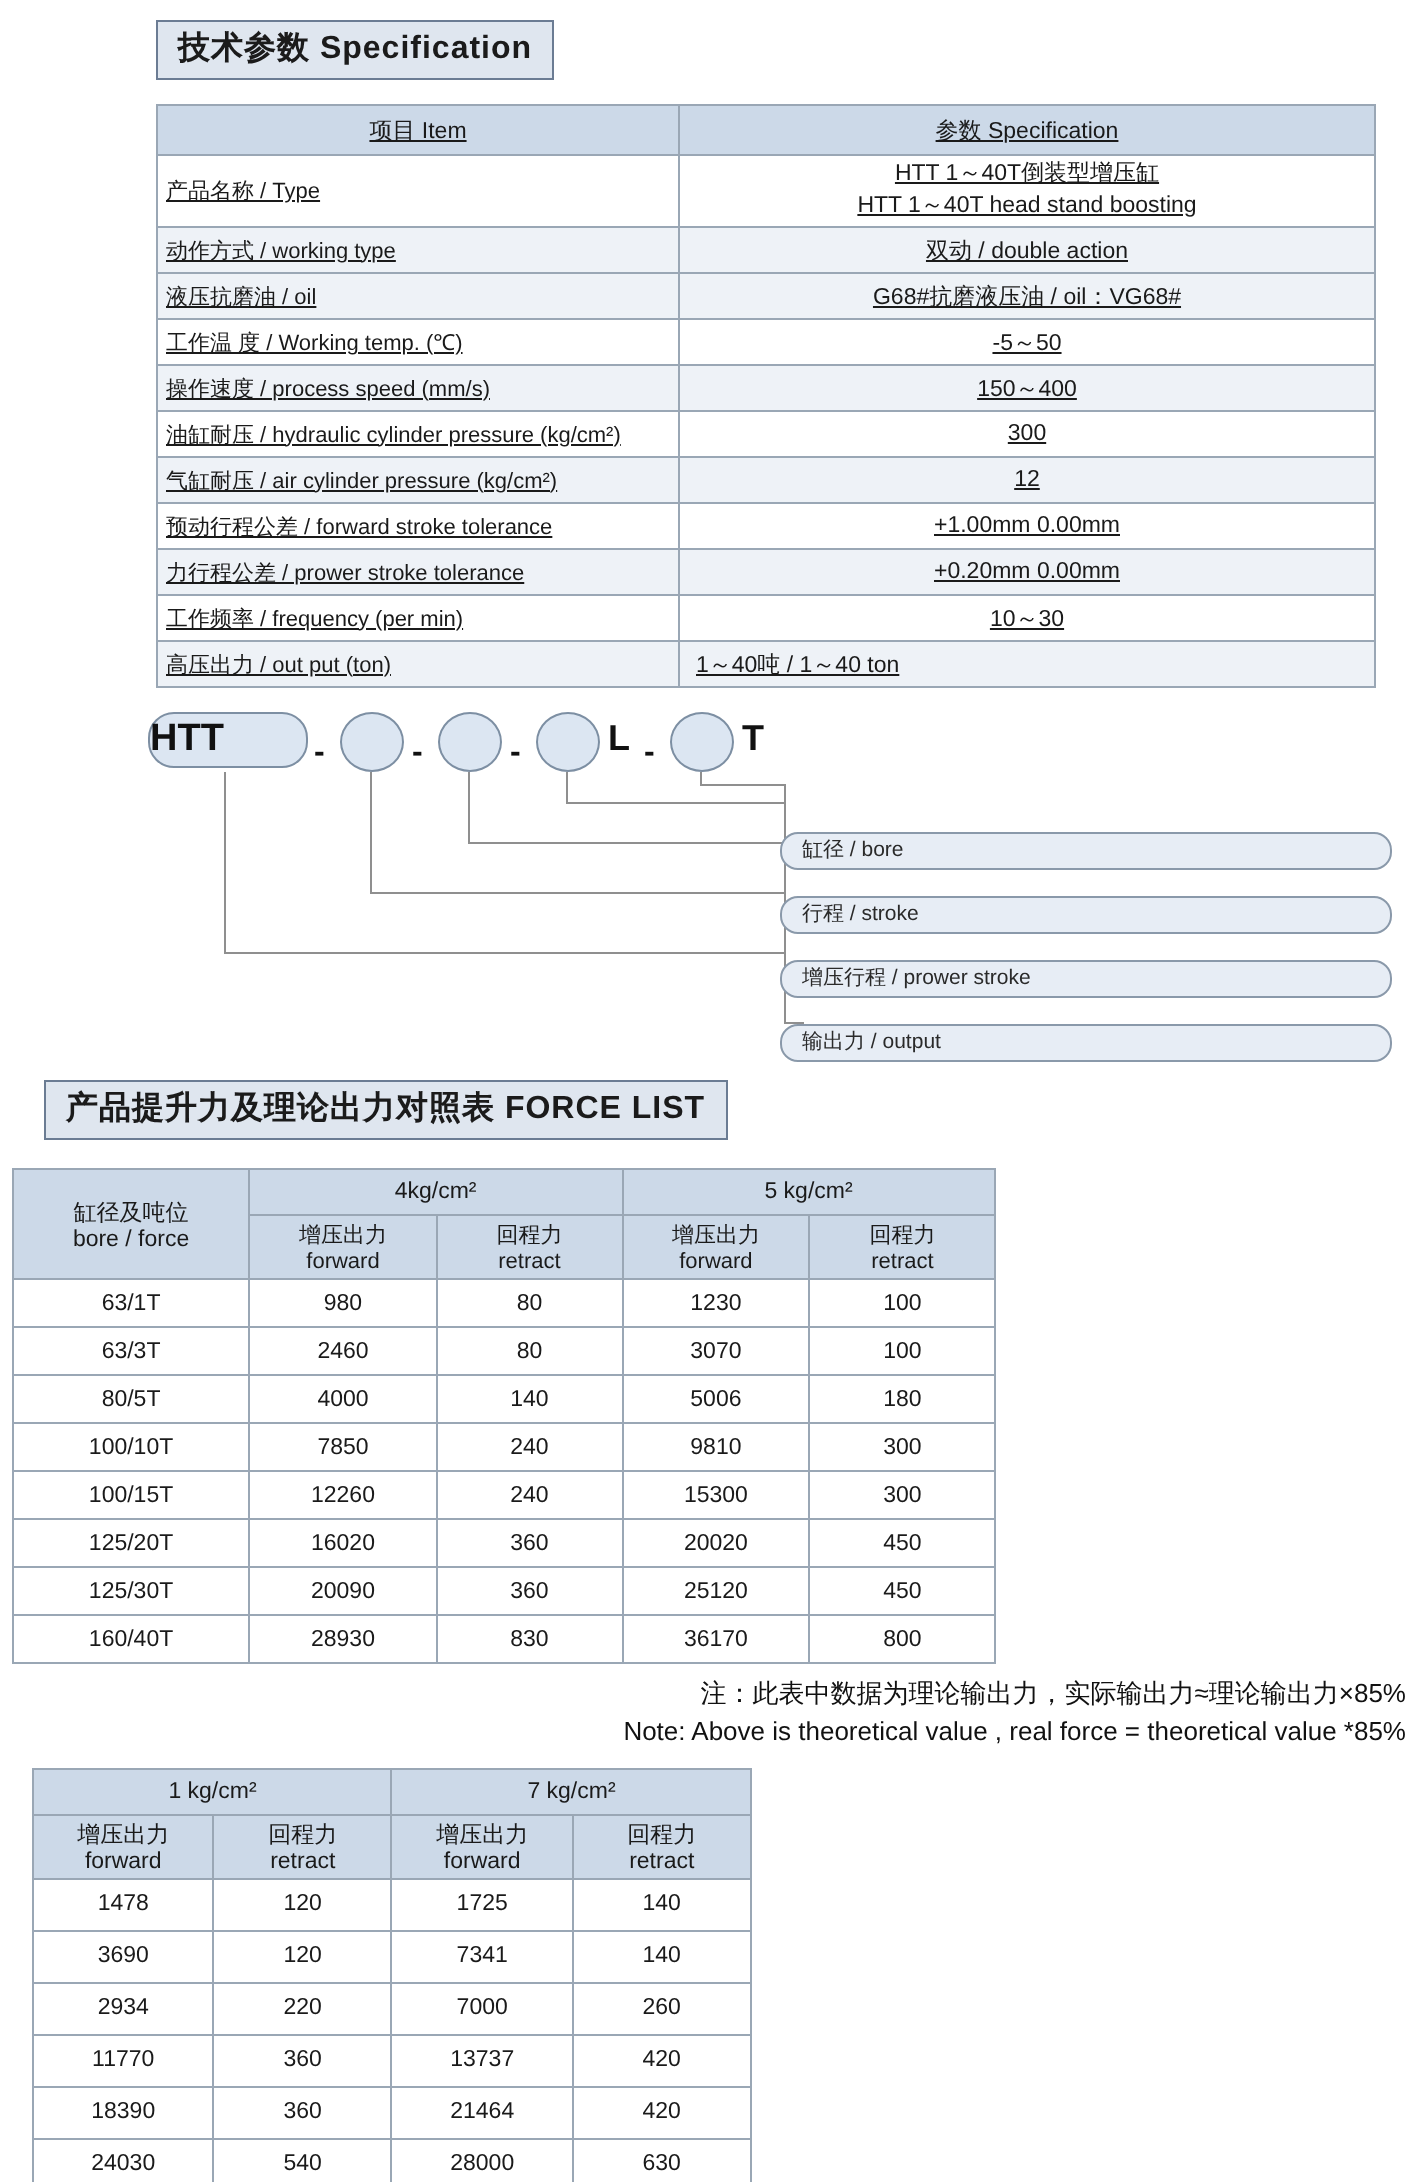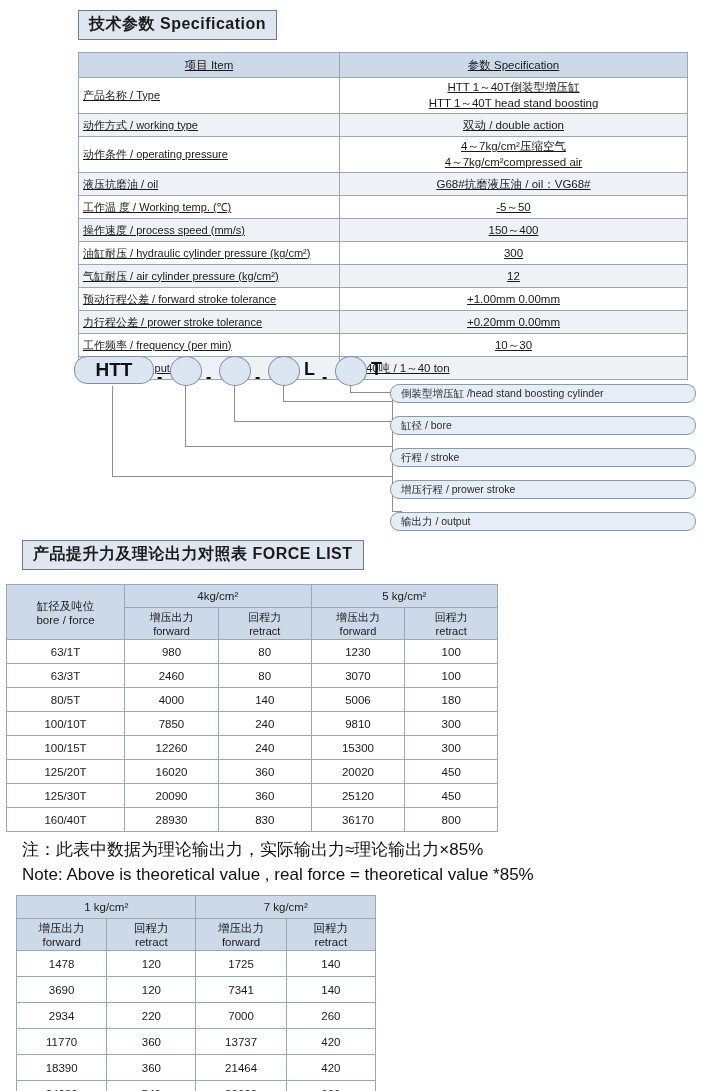--- a/index.html
+++ b/index.html
@@ -82,21 +82,20 @@
     height: 175px;
     width: 660px;
   }
   .pill {
     position: absolute;
     border: 1px solid #7d8fa3;
     background: #dce6f2;
     border-radius: 12px;
     height: 26px;
     line-height: 26px;
-    text-align: center;
     font-size: 16px;
     font-weight: bold;
     color: #111;
   }
   .pill.htt {
     left: 14px; top: 0; width: 78px;
     border-radius: 13px;
     font-size: 19px;
   }
   .circ {
@@ -156,23 +155,24 @@
     font-size: 11.5px;
     background: #fff;
   }
   .force-table td.first { background: #fff; }
   .force-table .sub { font-size: 11px; }
   .force-table .grp { font-size: 11.5px; }
 
   .note {
     margin-left: 22px;
     margin-top: 6px;
-    font-size: 17px;
+    font-size: 13px;
     line-height: 1.45;
     color: #111;
+    text-align: right;
   }
 
   .force2-table {
     width: 360px;
     margin-left: 16px;
     margin-top: 8px;
   }
   .force2-table th {
     background: #ccd9e8;
     text-align: center;
@@ -208,27 +208,20 @@
       <tr>
         <td class="lbl">产品名称 / Type</td>
         <td class="val two-line">
           <div>HTT 1～40T倒装型增压缸</div>
           <div>HTT 1～40T head stand boosting</div>
         </td>
       </tr>
       <tr class="alt">
         <td class="lbl">动作方式 / working type</td>
         <td class="val">双动 / double action</td>
-      </tr>
-      <tr>
-        <td class="lbl">动作条件 / operating pressure</td>
-        <td class="val two-line">
-          <div>4～7kg/cm²压缩空气</div>
-          <div>4～7kg/cm²compressed air</div>
-        </td>
       </tr>
       <tr class="alt">
         <td class="lbl">液压抗磨油 / oil</td>
         <td class="val">G68#抗磨液压油 / oil：VG68#</td>
       </tr>
       <tr>
         <td class="lbl">工作温 度 / Working temp. (℃)</td>
         <td class="val">-5～50</td>
       </tr>
       <tr class="alt">
@@ -283,21 +276,20 @@
     <div class="vline" style="left:174px; top:30px; height:35px;"></div>
     <div class="hline" style="left:174px; top:65px; width:158px;"></div>
     <div class="vline" style="left:223px; top:30px; height:15px;"></div>
     <div class="hline" style="left:223px; top:45px; width:109px;"></div>
     <div class="vline" style="left:290px; top:30px; height:6px;"></div>
     <div class="hline" style="left:290px; top:36px; width:42px;"></div>
 
     <div class="vline" style="left:332px; top:36px; height:120px;"></div>
     <div class="hline" style="left:332px; top:155px; width:10px;"></div>
 
-    <div class="leg" style="left:330px; top:28px; width:294px;">倒装型增压缸 /head stand boosting cylinder</div>
     <div class="leg" style="left:330px; top:60px; width:294px;">缸径 / bore</div>
     <div class="leg" style="left:330px; top:92px; width:294px;">行程 / stroke</div>
     <div class="leg" style="left:330px; top:124px; width:294px;">增压行程 / prower stroke</div>
     <div class="leg" style="left:330px; top:156px; width:294px;">输出力 / output</div>
   </div>
 
   <div style="position:absolute; left:22px; top:540px;">
     <span class="sect-title">
       <span>产品提升力及理论出力对照表</span>
       <span class="en">FORCE LIST</span>

